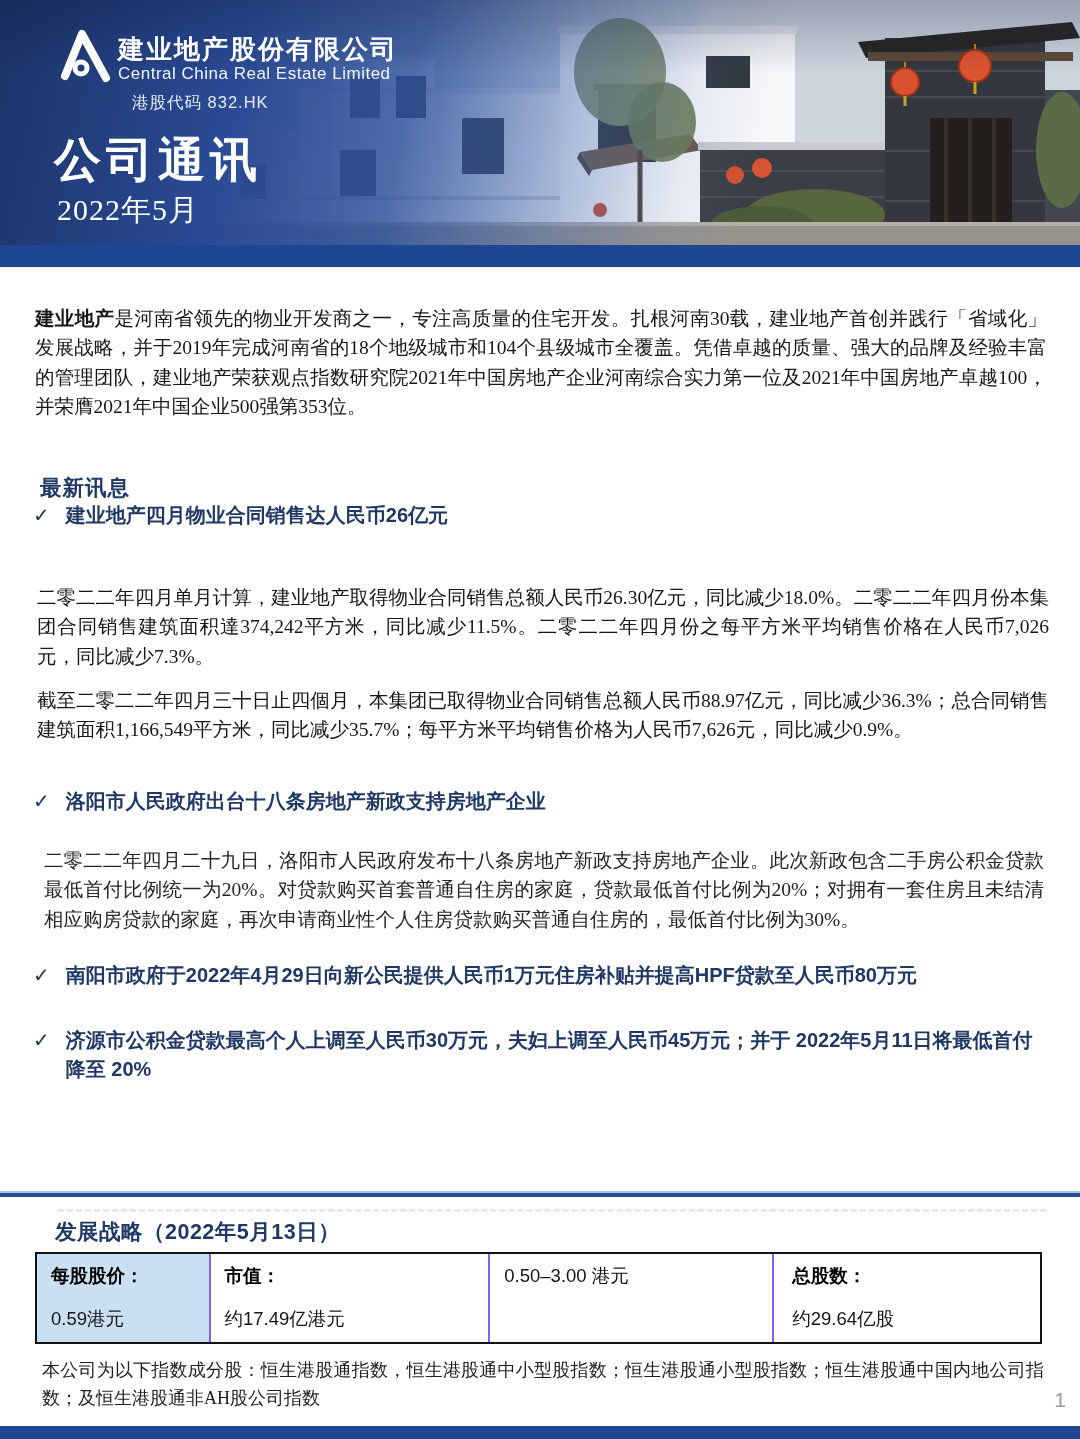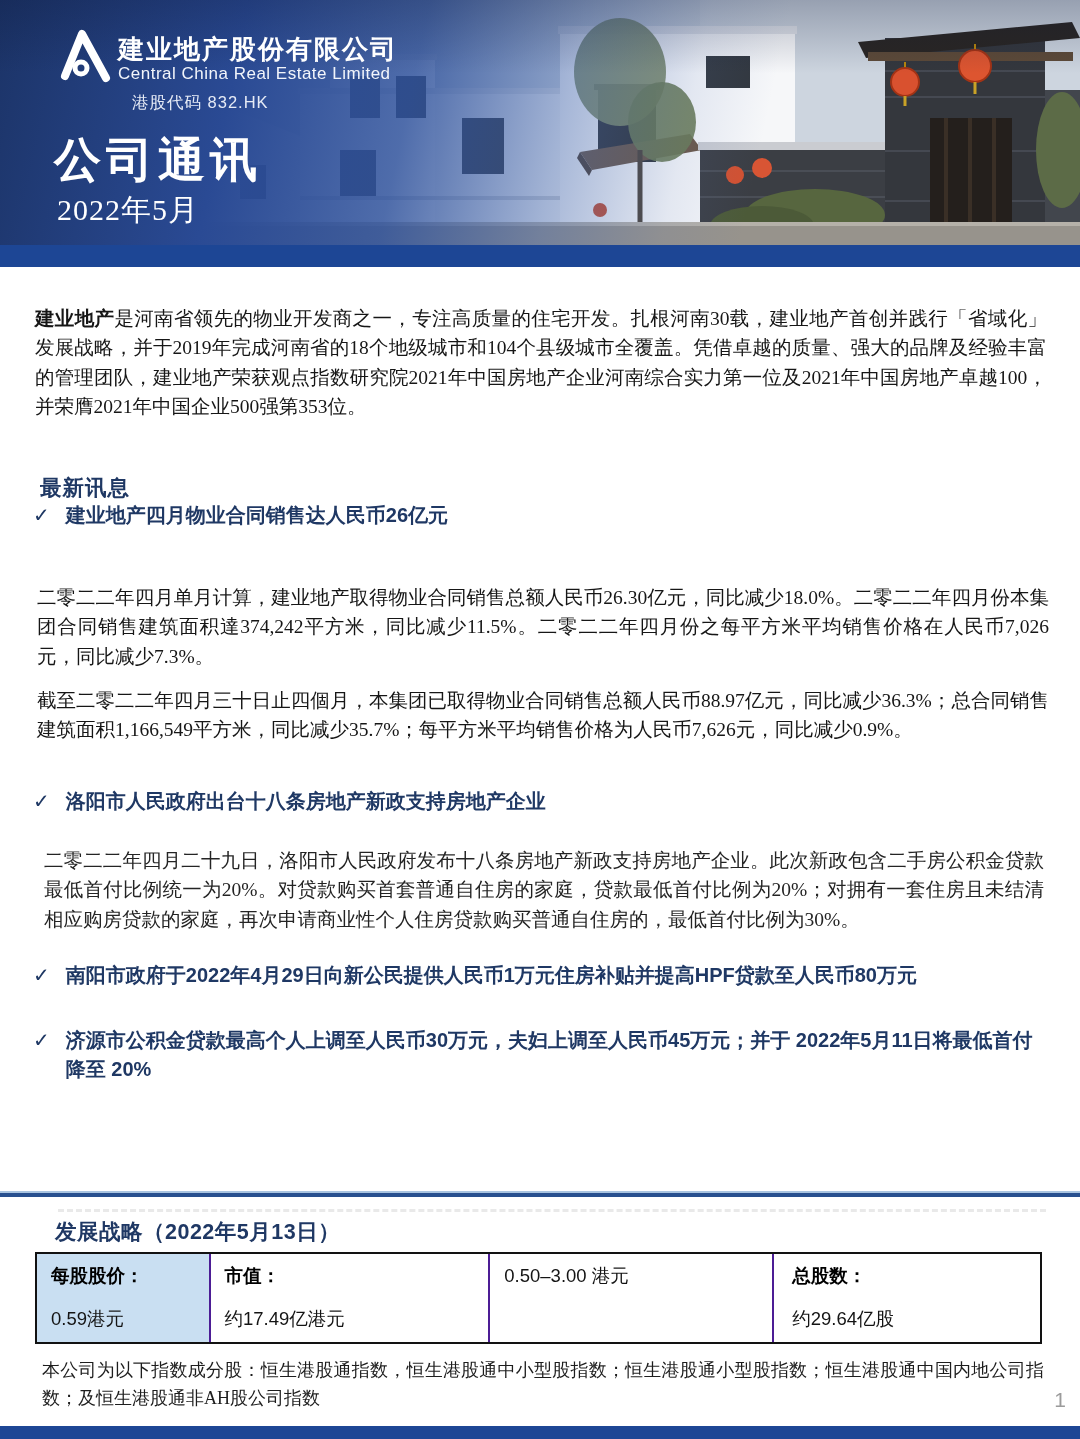--- a/index.html
+++ b/index.html
@@ -44,21 +44,21 @@
 
   
   .divider{position:absolute;left:0;top:1191px;width:1080px;height:6px;
            background:linear-gradient(180deg,#a9c4e0 0,#a9c4e0 2px,#28508f 2px,#28508f 100%);}
   .faint-dashes{position:absolute;left:58px;top:1209px;width:988px;border-top:3px dashed #e9e9e9;}
   .share-title{position:absolute;left:55px;top:1217px;color:#1f3864;font-weight:700;font-size:21.5px;
                font-family:"Liberation Sans","DejaVu Sans",sans-serif;letter-spacing:.5px;}
   .share-table{position:absolute;left:35px;top:1252px;width:1007px;display:flex;
                border:2px solid #121212;box-sizing:border-box;background:#fff;
                font-family:"Liberation Sans","DejaVu Sans",sans-serif;}
-  .cell{box-sizing:border-box;padding:9px 14px 11px;border-left:2px solid #4c1d95;}
+  .cell{box-sizing:border-box;padding:9px 14px 11px;border-left:2px solid #8b5cf6;}
   .cell:first-child{border-left:none;}
   .cell .lbl{font-weight:700;font-size:18.5px;color:#000;margin-bottom:18px;}
   .cell .val{font-size:18.5px;color:#141414;}
   .c1{width:17.1%;background:#c9dff2;} .c2{width:27.9%;} .c3{width:28.3%;} .c4{width:26.7%;padding-left:18px;}
   .footnote{position:absolute;left:42px;top:1338px;width:1002px;font-size:18px;line-height:28px;
             text-align:justify;color:#1d1d1d;}
   .page-num{position:absolute;right:14px;top:1388px;color:#9b9b9b;font-size:21px;
             font-family:"Liberation Sans",sans-serif;}
   .bottom-bar{position:absolute;left:0;top:1426px;width:1080px;height:13px;background:#1d4695;}
 </style>

